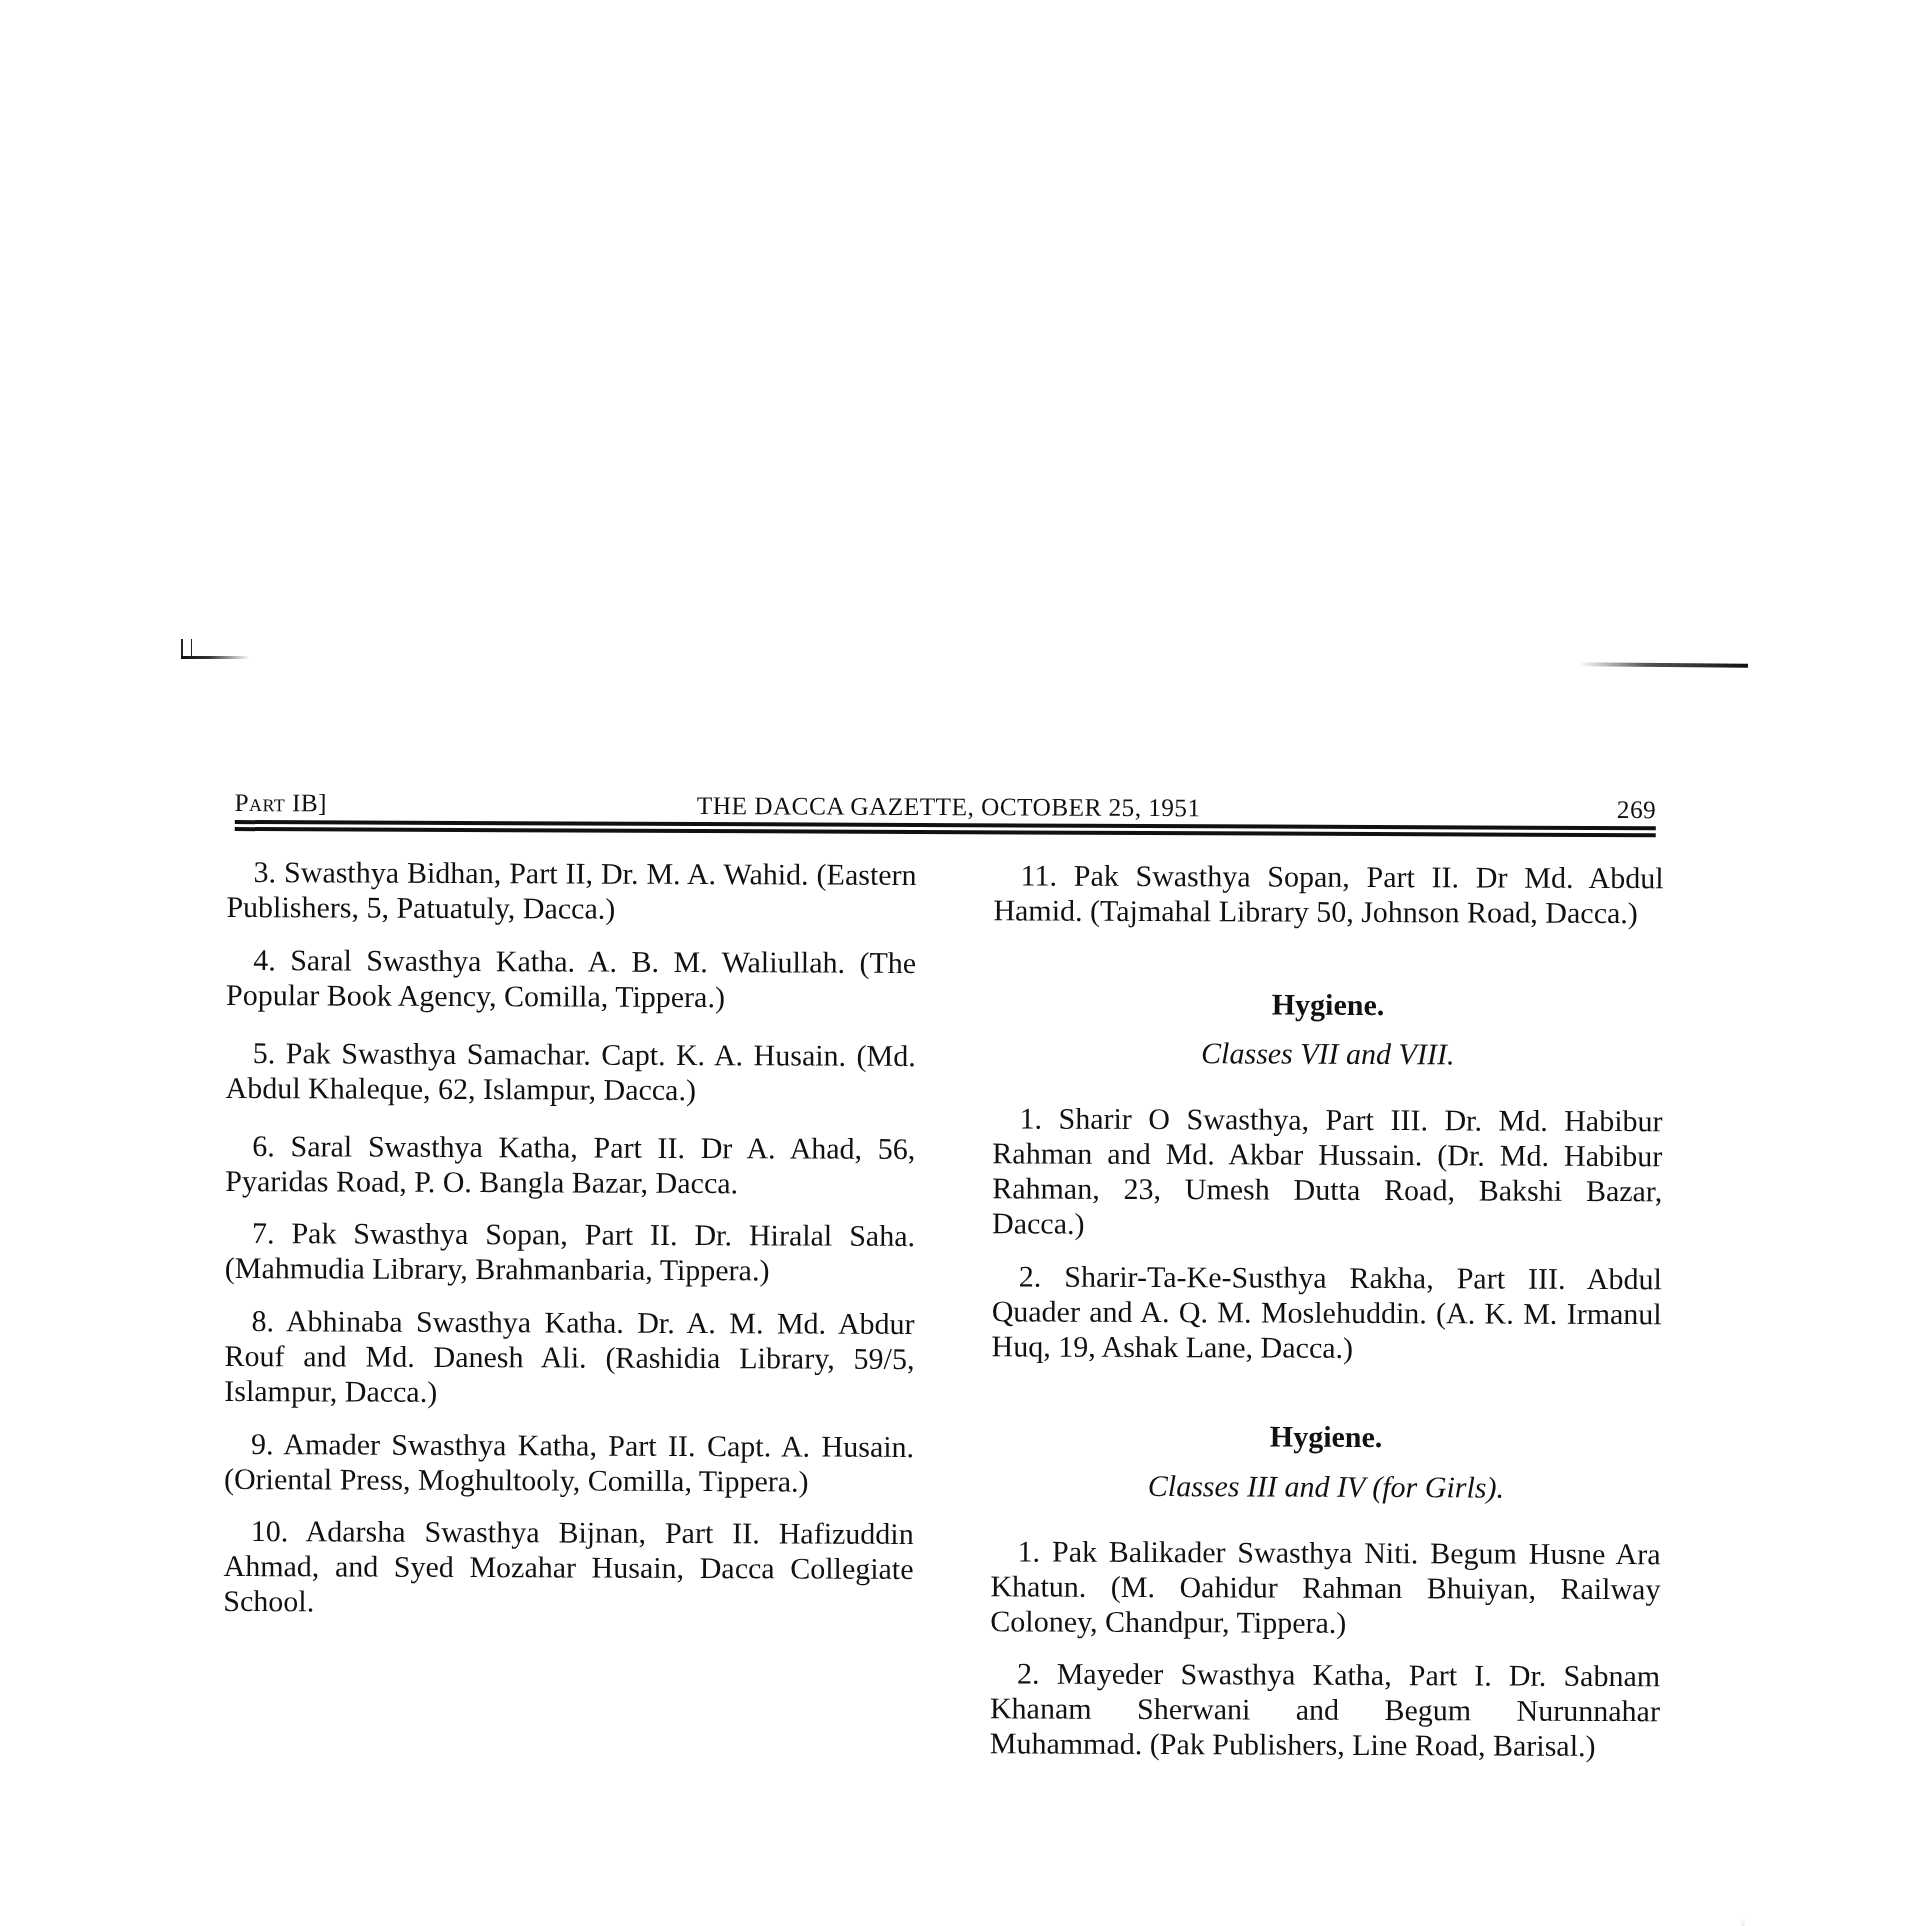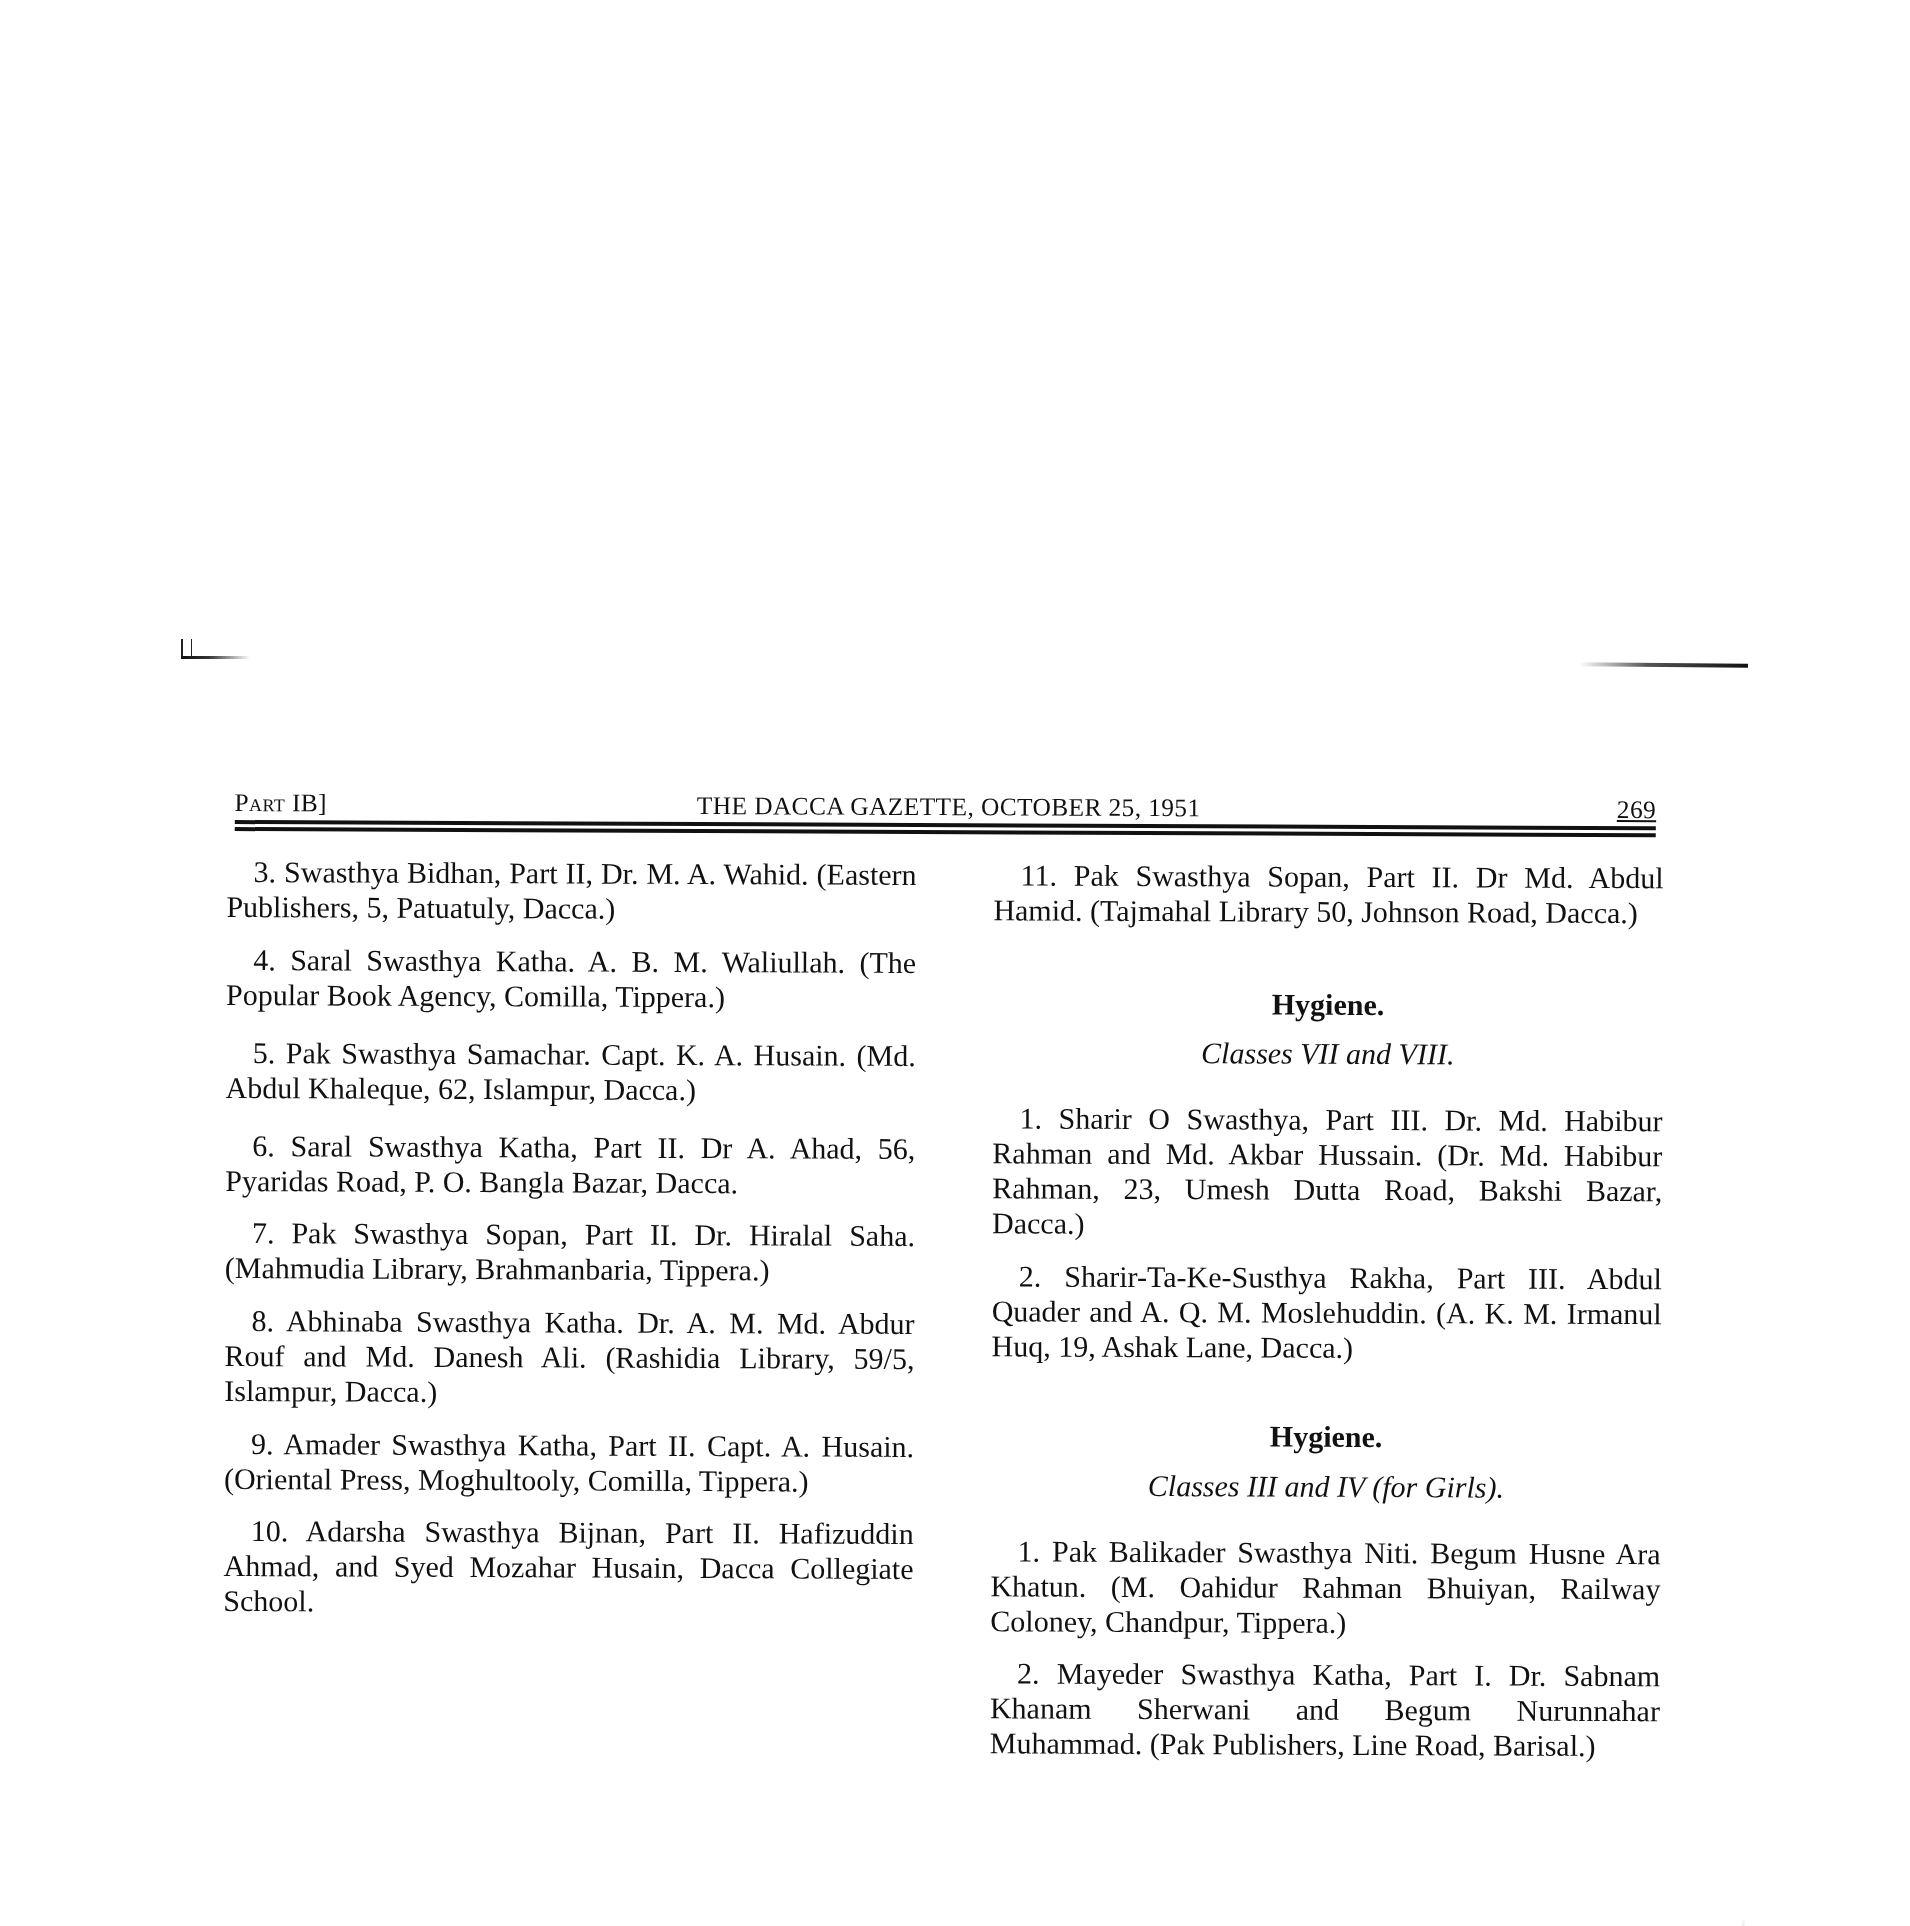--- a/index.html
+++ b/index.html
@@ -23,21 +23,21 @@
   .page {
     position: absolute; left: 227px; top: 778px; width: 1437px;
     transform: rotate(0.25deg); transform-origin: left top;
   }
   .header {
     position: relative; height: 42px;
     font-size: 25.4px; letter-spacing: 0.4px;
   }
   .header .part { position: absolute; left: 7.7px; top: 10px; font-variant: small-caps; }
   .header .title { position: absolute; left: 470px; top: 10.8px; }
-  .header .pageno { position: absolute; right: 7.7px; top: 10.8px; text-decoration: underline; }
+  .header .pageno { position: absolute; right: 7.7px; top: 10.8px; }
   .rule { height: 3.9px; background: #111; margin-left: 7.7px; margin-right: 7.7px; }
   .rule + .rule { margin-top: 3.1px; }
   .columns {
     display: flex; justify-content: space-between; margin-top: 23px;
   }
   .col { width: 690px; font-size: 30px; line-height: 35px; }
   .col.left { padding-left: 0; }
   .col.right { width: 670px; }
   .entry { text-align: justify; margin: 0 0 17.7px 0; text-indent: 27px; }
   .entry.tall { margin-bottom: 23px; }

